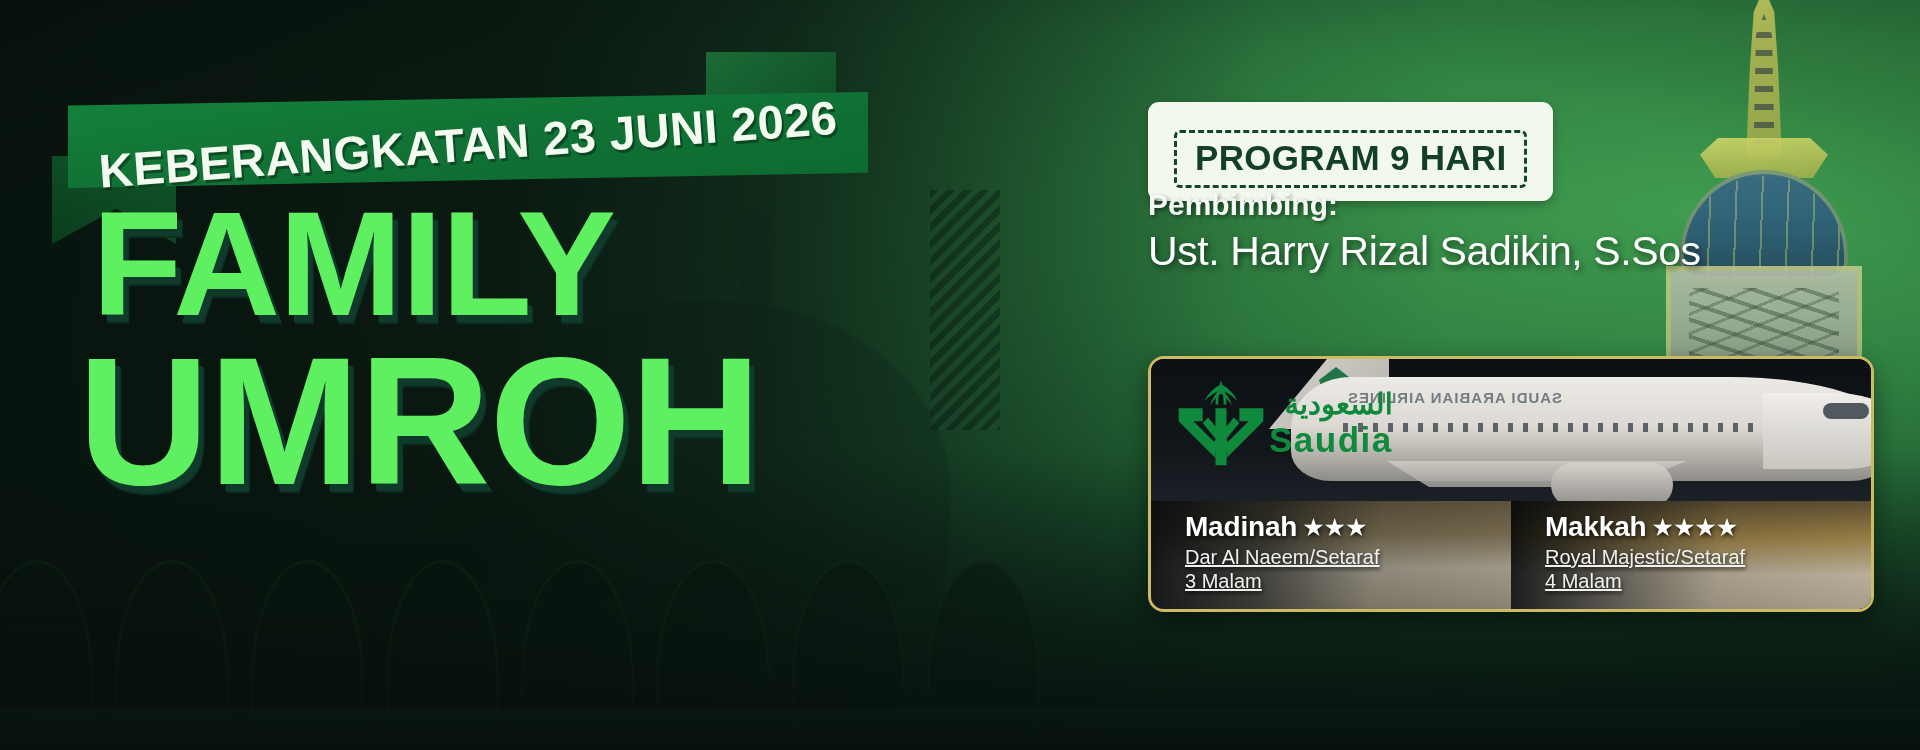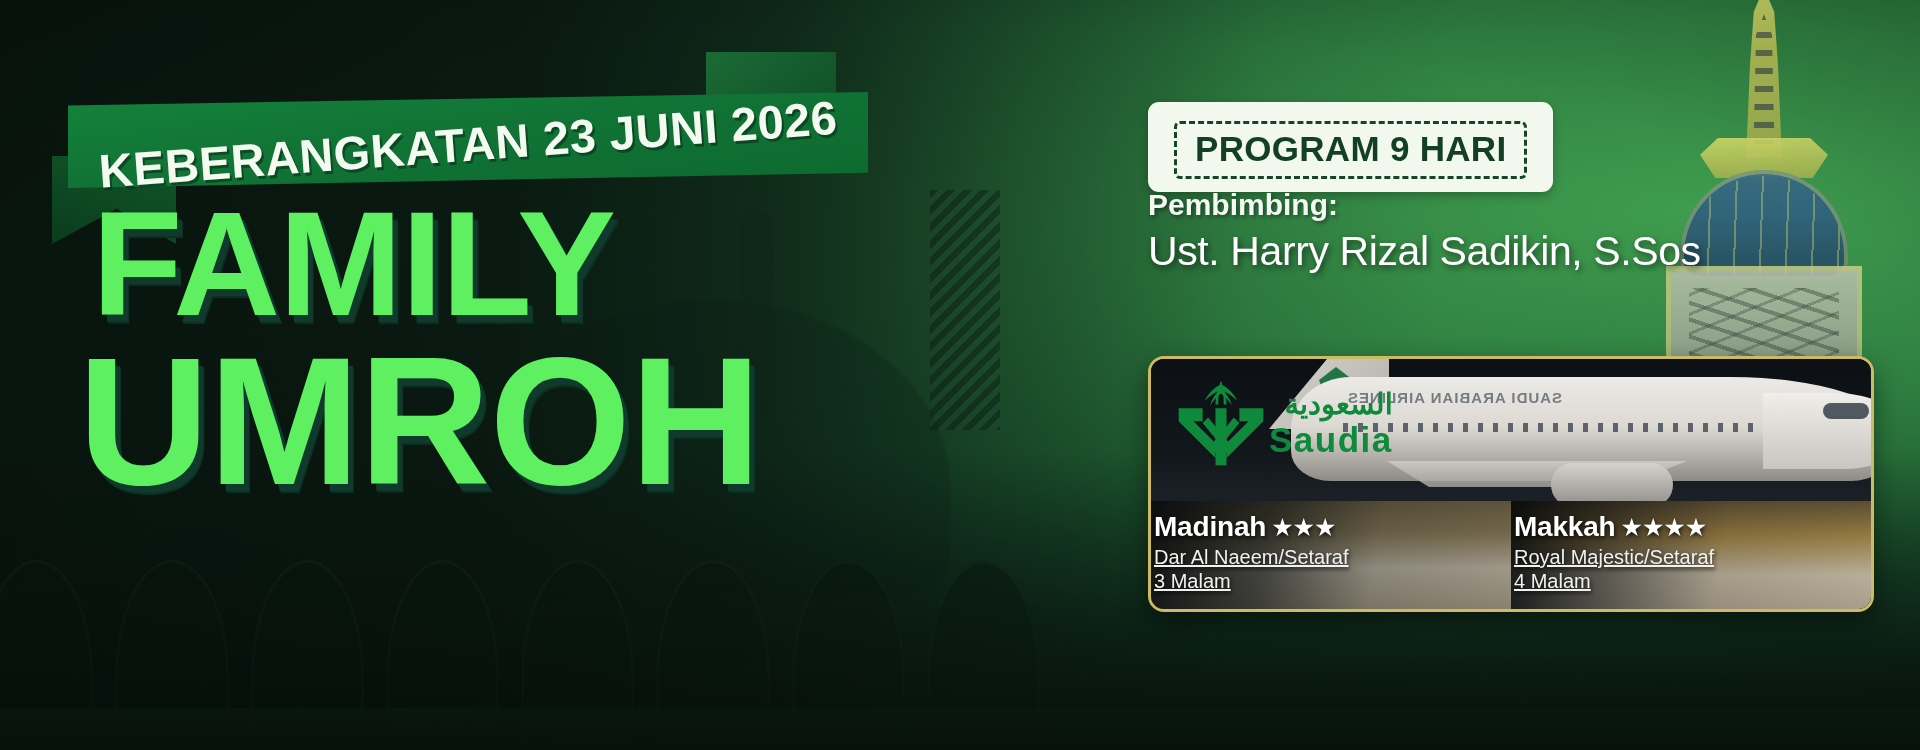--- a/index.html
+++ b/index.html
@@ -294,21 +294,21 @@
     white-space: nowrap;
   }
   .headline-line.l1 { font-size: 148px; margin-left: 14px; }
   .headline-line.l2 { font-size: 182px; margin-top: 6px; }
 
   
   .program-badge {
     position: absolute;
     left: 1148px;
     top: 102px;
-    padding: 19px 26px 13px;
+    padding: 28px 26px 13px;
     background: #f2f8ed;
     border-radius: 11px;
     box-shadow: 0 4px 10px rgba(0,0,0,0.26);
   }
   .program-badge-inner {
     border: 3px dashed #14452a;
     border-radius: 6px;
     padding: 5px 18px 7px;
     color: #123f26;
     font-size: 35px;
@@ -478,21 +478,21 @@
 
   .hotel-row {
     position: absolute;
     left: 0; right: 0; bottom: 0;
     height: 108px;
     display: flex;
   }
   .hotel-cell {
     position: relative;
     flex: 1 1 50%;
-    padding: 10px 16px 0 3px;
+    padding: 10px 16px 0 34px;
     overflow: hidden;
   }
   .hotel-cell .photo {
     position: absolute;
     inset: 0;
   }
   .hotel-cell.madinah .photo {
     background:
       linear-gradient(100deg, rgba(5,8,10,0.94) 0%, rgba(8,12,14,0.72) 32%, rgba(20,22,20,0.38) 62%, rgba(30,28,22,0.30) 100%),
       linear-gradient(to bottom, #7a6b4d 0%, #9a8a64 30%, #d8cfbc 62%, #b9ad96 100%);

